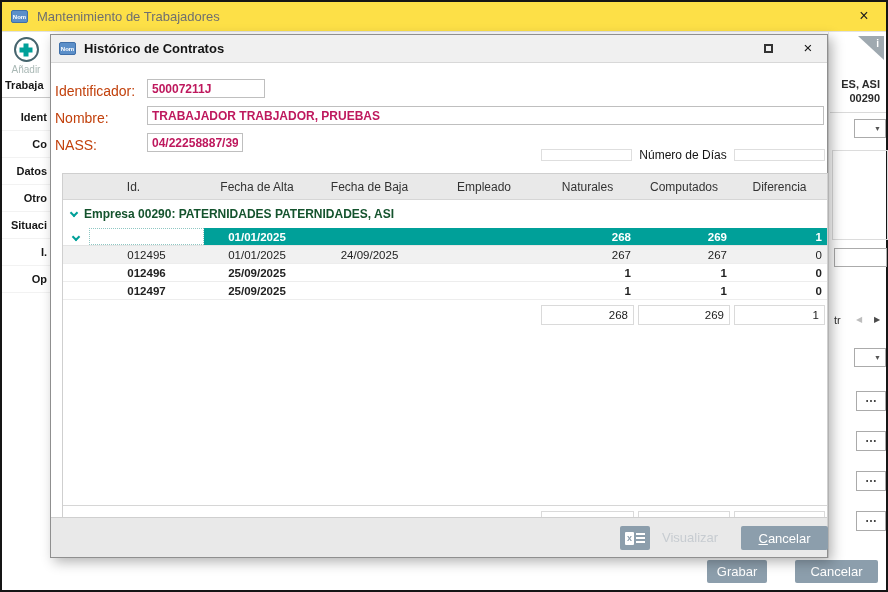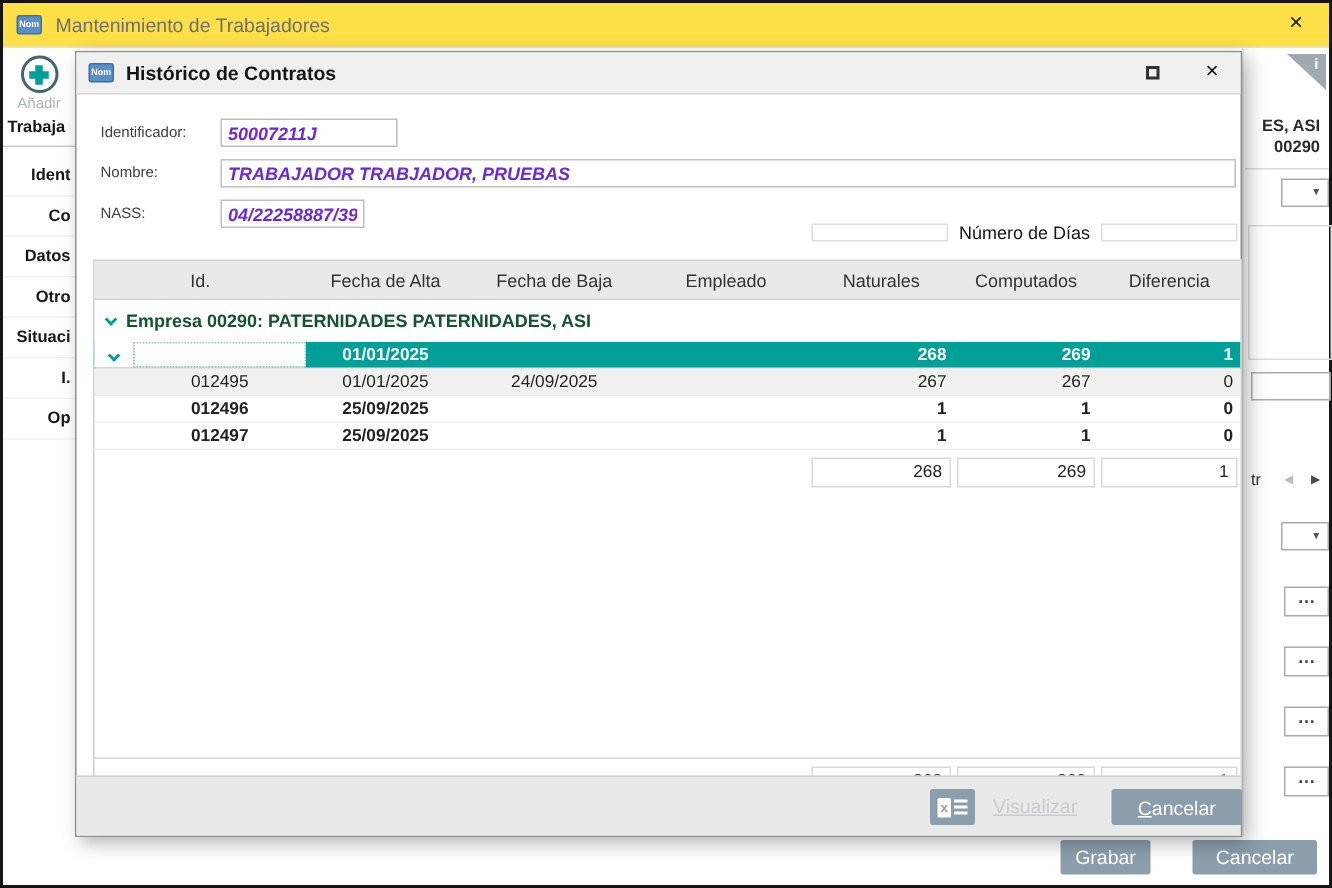--- a/index.html
+++ b/index.html
@@ -60,23 +60,23 @@
   
   .dialog { position:absolute; left:48px; top:32px; width:778px; height:524px; background:#fff;
             border:1px solid #8f8f8f; box-shadow:4px 4px 12px rgba(0,0,0,.30); z-index:10; }
   .dlg-titlebar { position:relative; height:28px; background:#f0f0f0; border-bottom:1px solid #d8d8d8;
                   display:flex; align-items:center; padding:0 8px; }
   .dlg-title { margin-left:8px; font-size:13px; font-weight:600; color:#141414; white-space:nowrap; }
   .dlg-max { position:absolute; right:54px; top:9px; width:9px; height:9px; border:2px solid #333; }
   .dlg-close { position:absolute; right:8px; top:2px; width:22px; height:22px; text-align:center;
                line-height:22px; font-size:15px; color:#141414; }
 
-  .fld-label { position:absolute; left:16px; font-size:10px; color:#404040; }
+  .fld-label { position:absolute; left:4px; font-size:14px; color:#c2410c; }
   .fld-input { position:absolute; left:96px; height:19px; border:1px solid #bfbfbf; background:#fff;
-               font-family:inherit; font-size:12px; font-weight:600; color:#6d28d9; padding:0 4px;font-style:italic; }
+               font-family:inherit; font-size:12px; font-weight:600; color:#be185d; padding:0 4px; }
 
   .days-band { position:absolute; left:490px; top:112px; width:284px; height:16px; display:flex; align-items:center; }
   .days-box { flex:1; height:12px; border:1px solid #dedede; background:#fff; }
   .days-label { padding:0 7px; font-size:12px; color:#141414; white-space:nowrap; }
 
   
   .grid { position:absolute; left:11px; top:138px; width:766px; height:363px; border:1px solid #cfcfcf;
           display:flex; flex-direction:column; font-size:11.5px; color:#222; overflow:hidden; background:#fff; }
   .g-head { flex:0 0 26px; display:grid; grid-template-columns:141px 106px 119px 110px 97px 96px 1fr;
             background:#e9e9e9; border-bottom:1px solid #d6d6d6; }
@@ -100,21 +100,21 @@
   .sumbox { height:20px; border:1px solid #dadada; background:#fff; display:flex; align-items:center;
             justify-content:flex-end; padding-right:5px; margin:0 2px; font-size:11.5px; color:#222; }
 
   
   .dlg-footer { position:absolute; left:0; right:0; bottom:0; height:40px; background:#e9e9e9; border-top:1px solid #cfcfcf; }
   .xl-btn { position:absolute; left:569px; top:8px; width:30px; height:24px; background:#8C9EAC; border-radius:2px;
             display:flex; align-items:center; justify-content:center; gap:2px; }
   .xl-x { width:9px; height:13px; background:#fff; border-radius:1px; color:#8C9EAC; font-size:9px; font-weight:bold;
           text-align:center; line-height:13px; }
   .xl-grid i { display:block; width:9px; height:2.5px; background:#fff; margin:1.5px 0; }
-  .visualizar { position:absolute; left:611px; top:8px; height:24px; line-height:24px; font-size:13px; color:#c7ccd1;text-decoration:underline; }
+  .visualizar { position:absolute; left:611px; top:8px; height:24px; line-height:24px; font-size:13px; color:#c7ccd1; }
   .dlg-cancel { position:absolute; left:690px; top:8px; width:87px; height:24px; background:#8C9EAC; border-radius:2px;
                 color:#fff; font-size:13px; display:flex; align-items:center; justify-content:center; }
   .dlg-cancel span { display:block; }
   .dlg-cancel span::first-letter { text-decoration:underline; }
 </style>
 </head>
 <body>
 
 <div id="screen">
 

